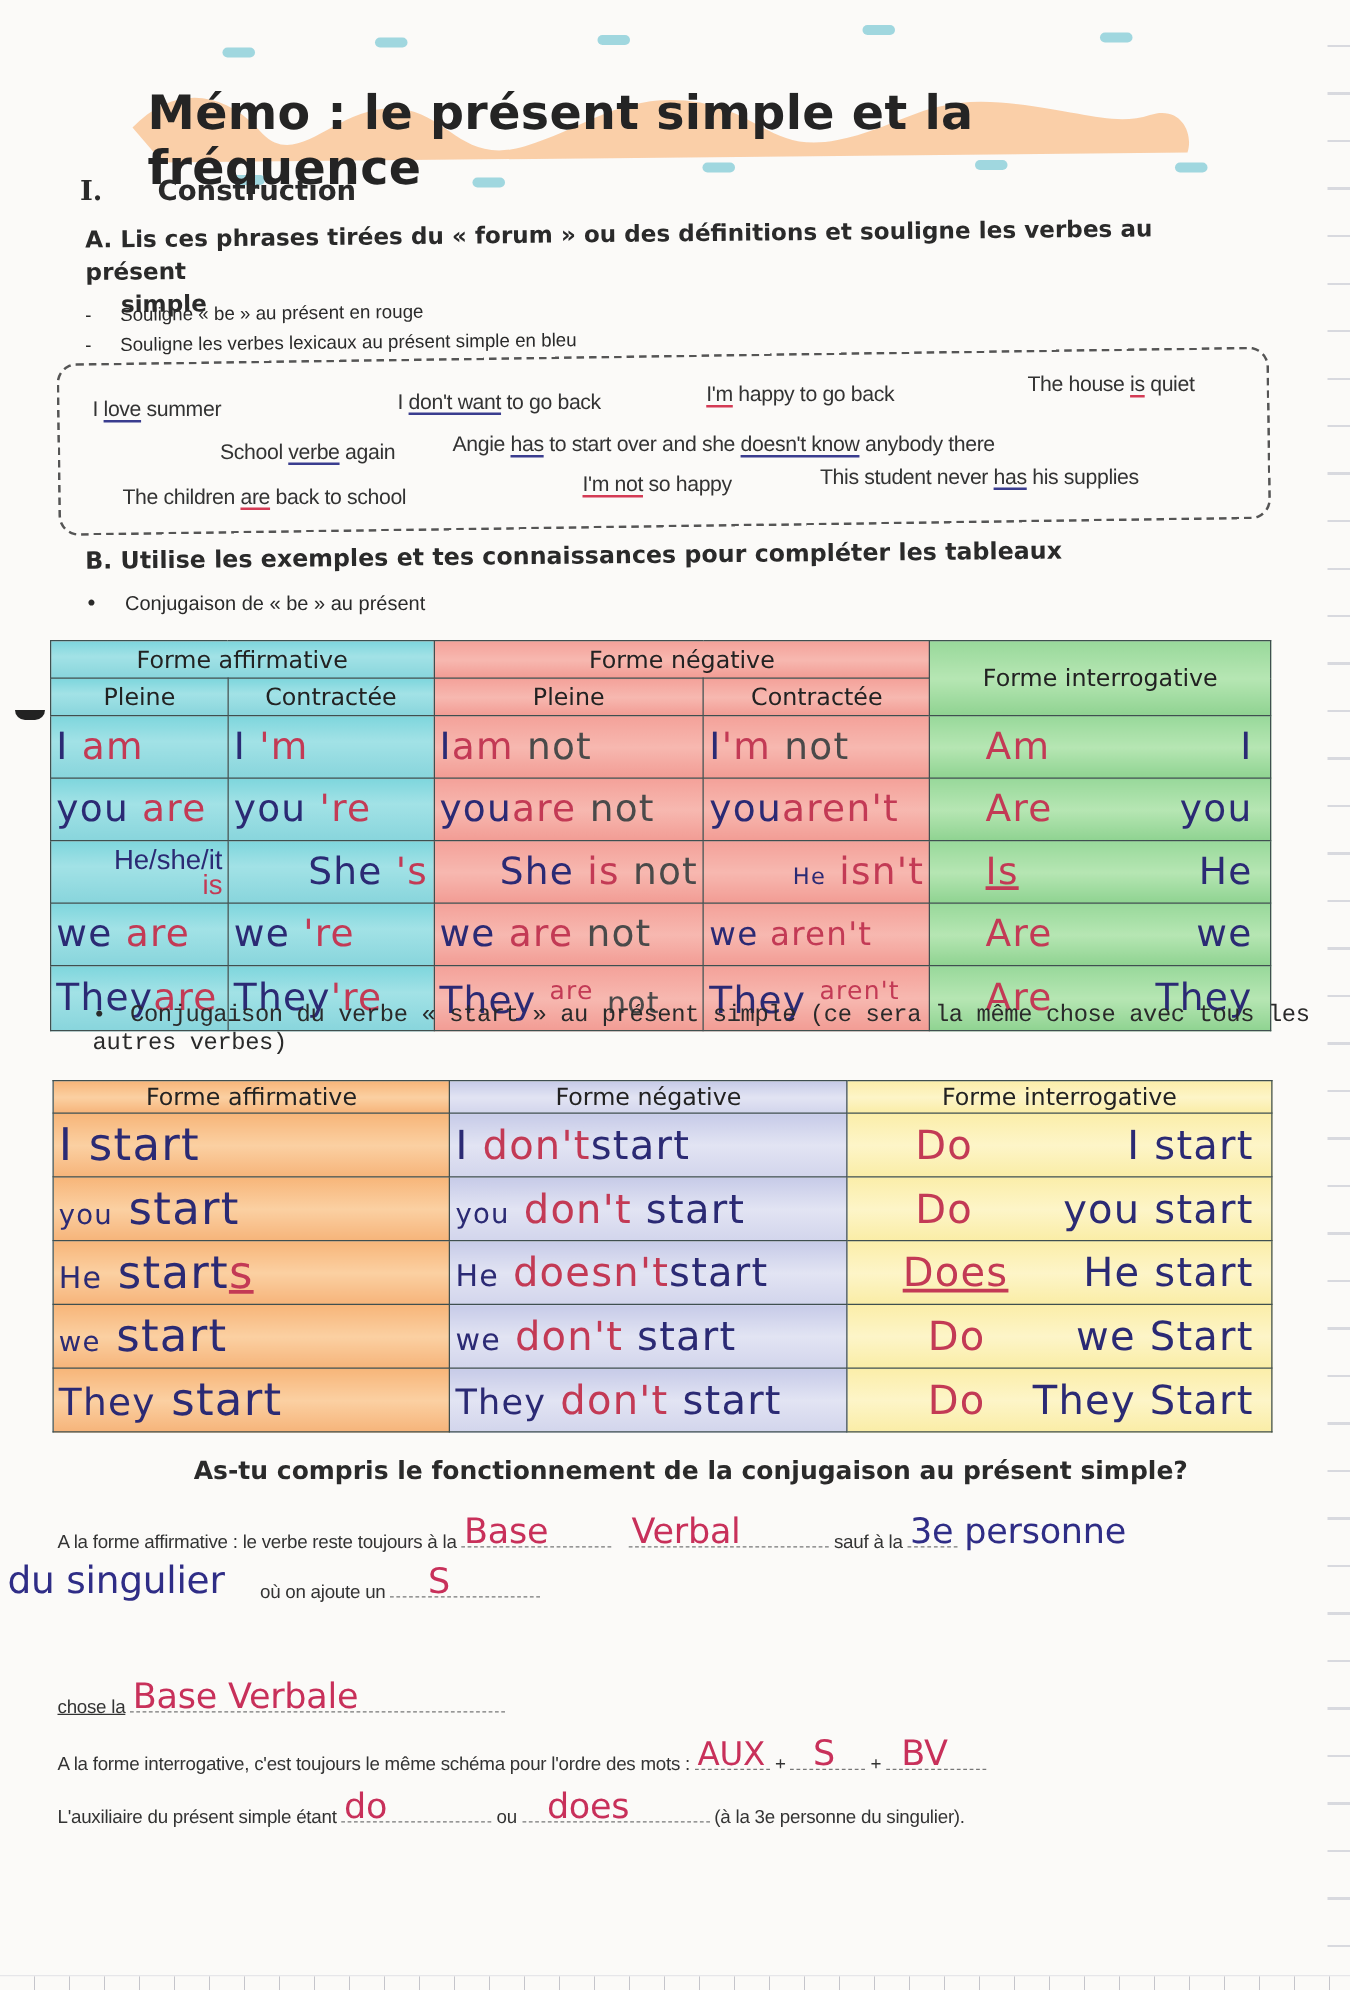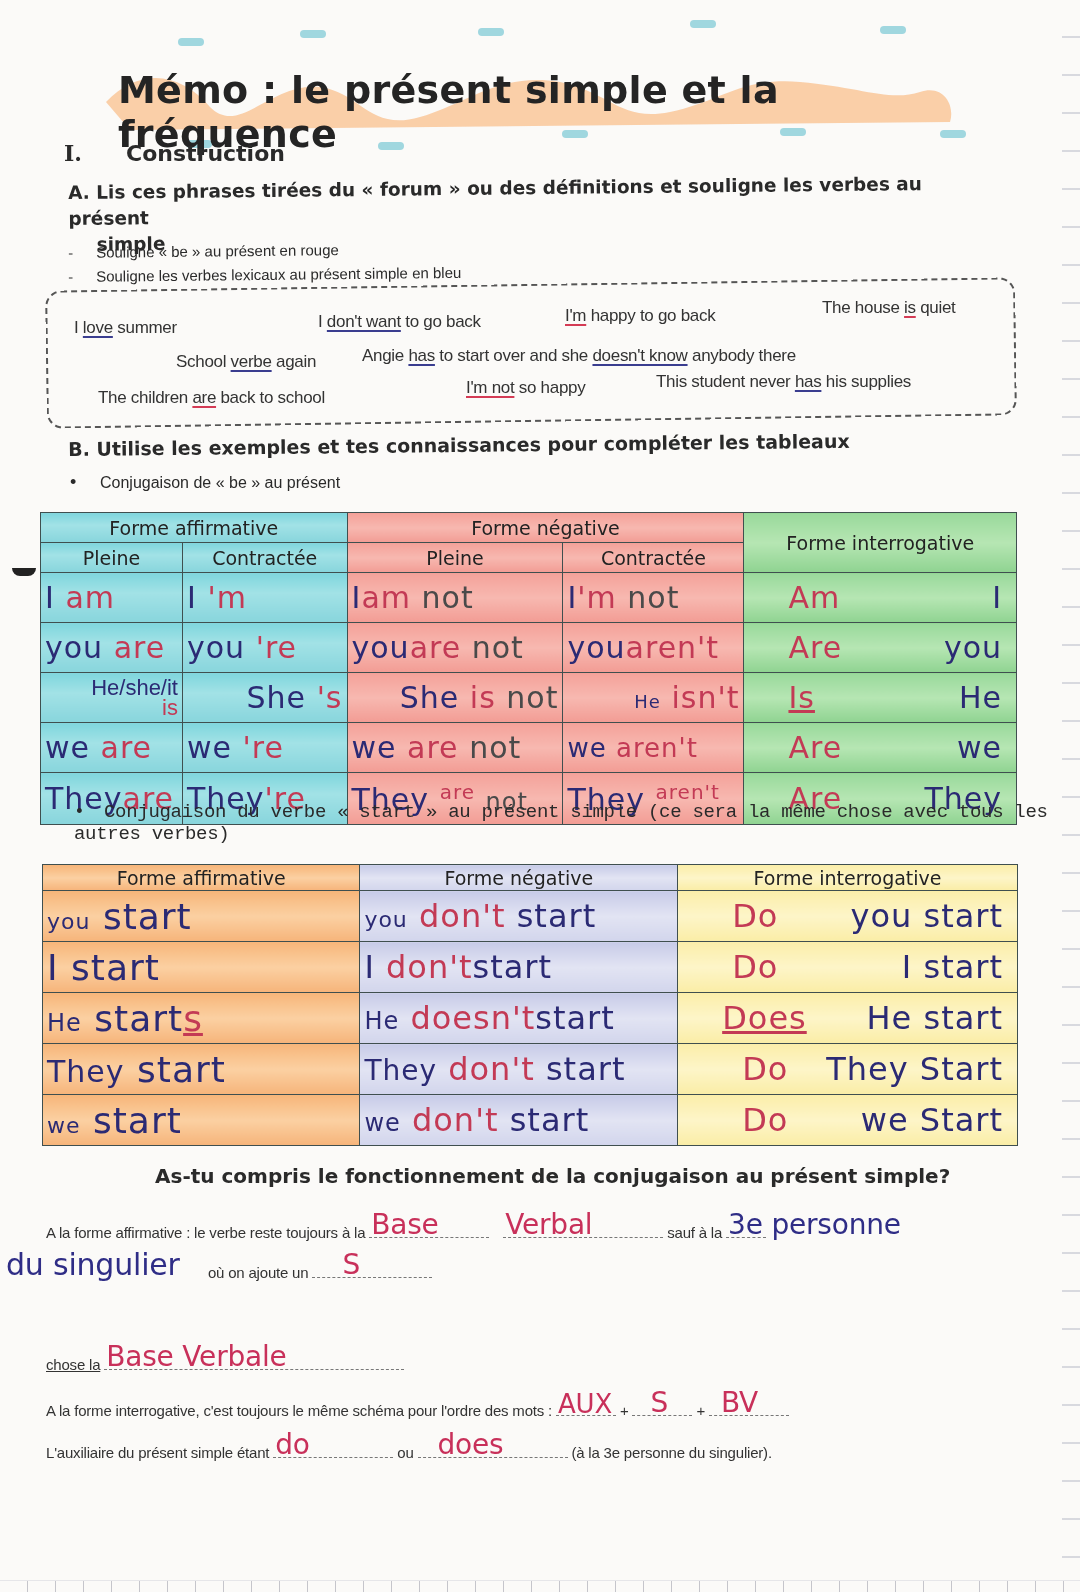--- a/index.html
+++ b/index.html
@@ -219,66 +219,66 @@
         <col style="width:318px">
         <col style="width:340px">
       </colgroup>
     <tbody>
         <tr style="height:26px;">
       <th class="bg-orange">Forme affirmative</th>
       <th class="bg-lav">Forme négative</th>
       <th class="bg-yellow">Forme interrogative</th>
     </tr>
     <tr style="height:51px;">
+      <td class="bg-orange hw" style="font-size:36px;"><span class="ink-blue">I</span> <span class="ink-blue">start</span></td>
+      <td class="bg-lav hw" style="font-size:32px;"><span class="ink-blue">I</span> <span class="ink-red">don't</span><span class="ink-blue">start</span></td>
+      <td class="bg-yellow hw" style="font-size:32px;">
+            <div class="interro" style="padding-left:50px;">
+              <span class="ink-red">Do</span>
+              <span class="ink-blue">I start</span>
+            </div>
+          </td>
+    </tr>
+    <tr style="height:51px;">
       <td class="bg-orange hw" style="font-size:36px;"><span class="ink-blue" style="font-size:22px;">you</span> <span class="ink-blue">start</span></td>
       <td class="bg-lav hw" style="font-size:32px;"><span class="ink-blue" style="font-size:22px;">you</span> <span class="ink-red">don't</span> <span class="ink-blue">start</span></td>
       <td class="bg-yellow hw" style="font-size:32px;">
             <div class="interro" style="padding-left:50px;">
               <span class="ink-red">Do</span>
               <span class="ink-blue">you start</span>
             </div>
           </td>
     </tr>
     <tr style="height:51px;">
-      <td class="bg-orange hw" style="font-size:36px;"><span class="ink-blue">I</span> <span class="ink-blue">start</span></td>
-      <td class="bg-lav hw" style="font-size:32px;"><span class="ink-blue">I</span> <span class="ink-red">don't</span><span class="ink-blue">start</span></td>
-      <td class="bg-yellow hw" style="font-size:32px;">
-            <div class="interro" style="padding-left:50px;">
-              <span class="ink-red">Do</span>
-              <span class="ink-blue">I start</span>
-            </div>
-          </td>
-    </tr>
-    <tr style="height:51px;">
       <td class="bg-orange hw" style="font-size:36px;"><span class="ink-blue" style="font-size:24px;">He</span> <span class="ink-blue">start</span><span class="ink-red" style="text-decoration:underline;">s</span></td>
       <td class="bg-lav hw" style="font-size:32px;"><span class="ink-blue" style="font-size:24px;">He</span> <span class="ink-red">doesn't</span><span class="ink-blue">start</span></td>
       <td class="bg-yellow hw" style="font-size:32px;">
             <div class="interro" style="padding-left:40px;">
               <span class="ink-red" style="text-decoration:underline;">Does</span>
               <span class="ink-blue">He start</span>
             </div>
           </td>
     </tr>
     <tr style="height:51px;">
+      <td class="bg-orange hw" style="font-size:36px;"><span class="ink-blue" style="font-size:22px;">we</span> <span class="ink-blue">start</span></td>
+      <td class="bg-lav hw" style="font-size:32px;"><span class="ink-blue" style="font-size:24px;">we</span> <span class="ink-red">don't</span> <span class="ink-blue">start</span></td>
+      <td class="bg-yellow hw" style="font-size:32px;">
+            <div class="interro" style="padding-left:60px;">
+              <span class="ink-red">Do</span>
+              <span class="ink-blue">we Start</span>
+            </div>
+          </td>
+    </tr>
+    <tr style="height:51px;">
       <td class="bg-orange hw" style="font-size:36px;"><span class="ink-blue" style="font-size:30px;">They</span> <span class="ink-blue">start</span></td>
       <td class="bg-lav hw" style="font-size:32px;"><span class="ink-blue" style="font-size:28px;">They</span> <span class="ink-red">don't</span> <span class="ink-blue">start</span></td>
       <td class="bg-yellow hw" style="font-size:32px;">
             <div class="interro" style="padding-left:60px;">
               <span class="ink-red">Do</span>
               <span class="ink-blue">They Start</span>
-            </div>
-          </td>
-    </tr>
-    <tr style="height:51px;">
-      <td class="bg-orange hw" style="font-size:36px;"><span class="ink-blue" style="font-size:22px;">we</span> <span class="ink-blue">start</span></td>
-      <td class="bg-lav hw" style="font-size:32px;"><span class="ink-blue" style="font-size:24px;">we</span> <span class="ink-red">don't</span> <span class="ink-blue">start</span></td>
-      <td class="bg-yellow hw" style="font-size:32px;">
-            <div class="interro" style="padding-left:60px;">
-              <span class="ink-red">Do</span>
-              <span class="ink-blue">we Start</span>
             </div>
           </td>
     </tr>
   </tbody>
     </table>
 
   <div class="q-title">As-tu compris le fonctionnement de la conjugaison au présent simple?</div>
 
   <div class="line" style="left:46px;top:1220px;">
     <span>A la forme affirmative : le verbe reste toujours à la</span>

